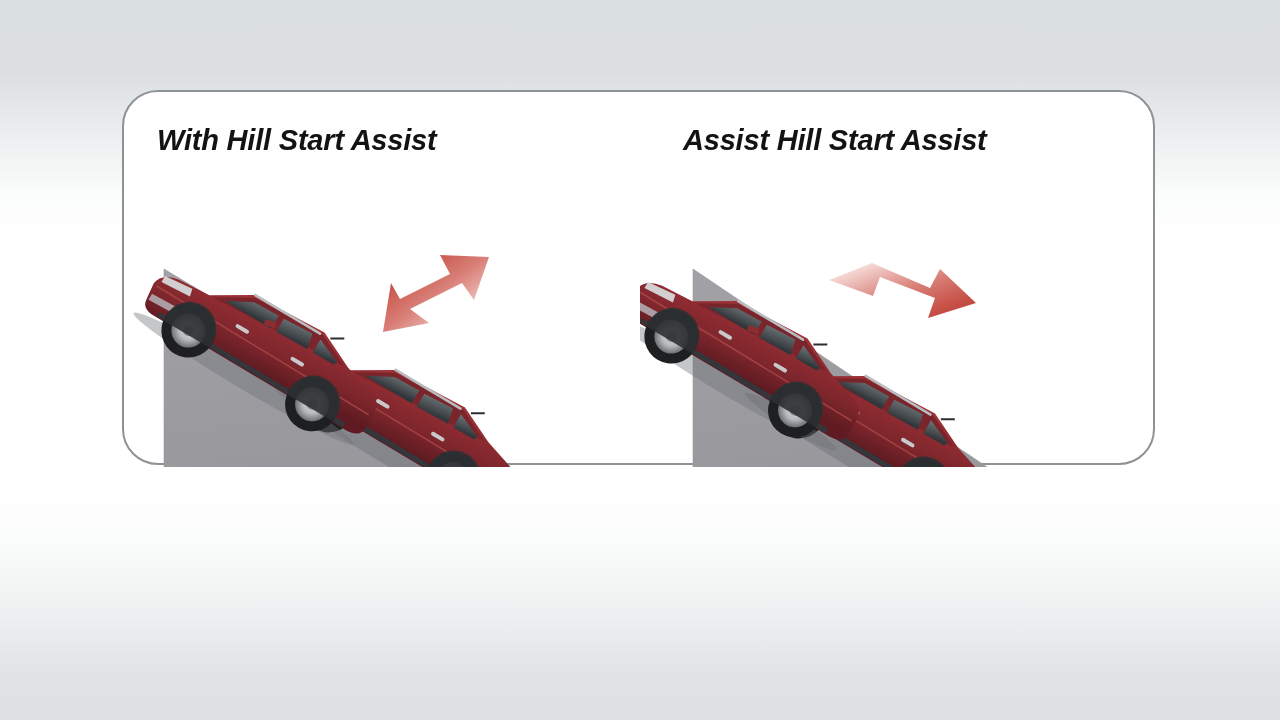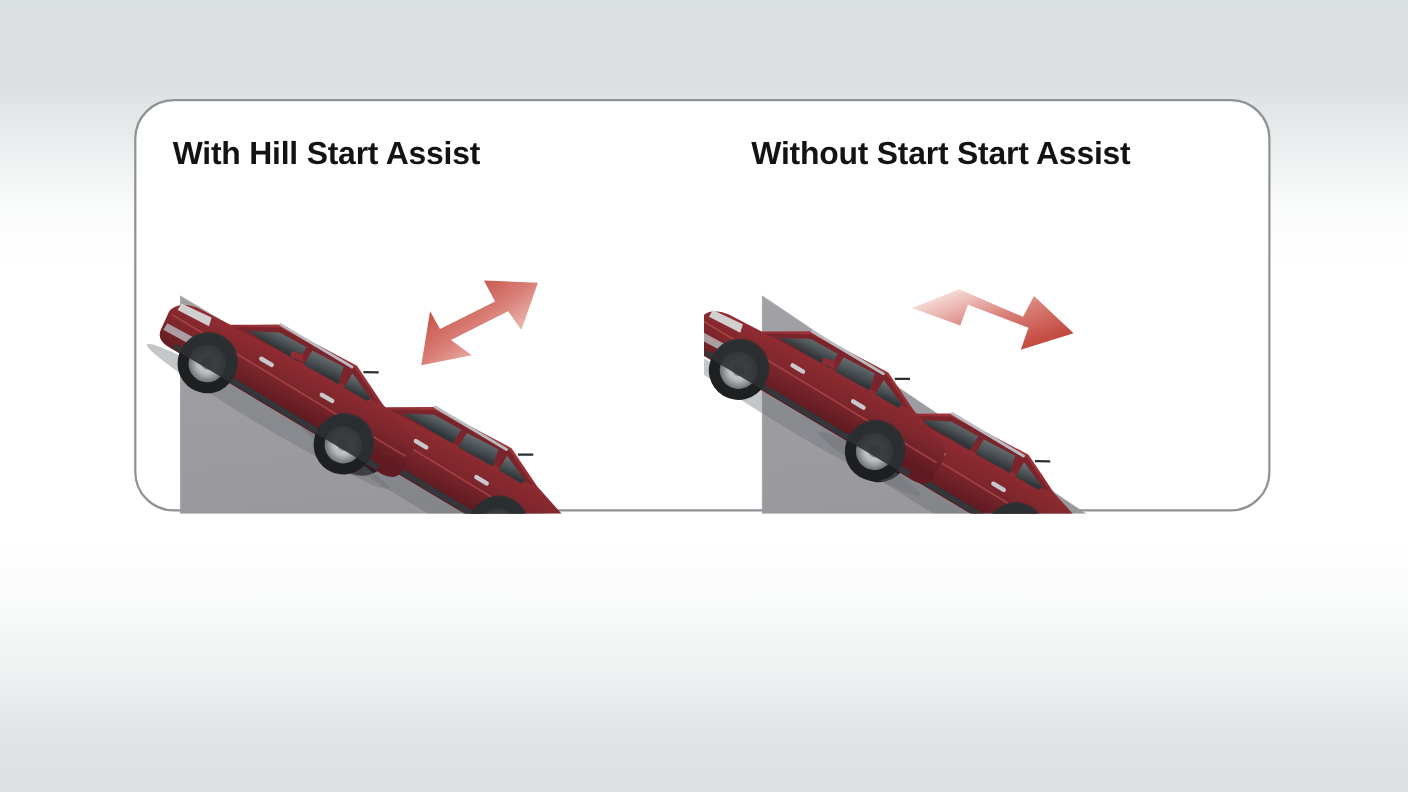--- a/index.html
+++ b/index.html
@@ -29,20 +29,21 @@
   #card {
     position: absolute;
     left: 122px;
     top: 90px;
     width: 1033px;
     height: 375px;
     border: 2px solid #8e9294;
     border-radius: 36px;
     background: #ffffff;
     box-sizing: border-box;
+    font-style: italic;
   }
 
   
   .panel {
     position: absolute;
     top: 0;
     width: 516px;
     height: 375px;
   }
   #panel-left  { left: 0px; }
@@ -193,21 +194,21 @@
 
         <g class="nodrag">
           <polygon fill="url(#arrowL)" points="276,112 326,87 316,68 365,70 350,113 338,96 286,122 305,136 259,145 267,96"></polygon>
         </g>
       </svg>
     </div>
   </div>
 
   <div class="panel" id="panel-right">
 
-    <div class="panel-title" id="title-right">Without Start Start Assist</div>
+    <div class="panel-title" id="title-right">Assist Hill Start Assist</div>
 
     <div class="scene">
       <svg width="516" height="280" viewBox="0 0 516 280" xmlns="http://www.w3.org/2000/svg">
         <defs>
           <linearGradient id="arrowR" x1="0" y1="0" x2="1" y2="1">
             <stop offset="0%" stop-color="#ffffff"></stop>
             <stop offset="22%" stop-color="#f0c6c2"></stop>
             <stop offset="50%" stop-color="#d98078"></stop>
             <stop offset="78%" stop-color="#c75248"></stop>
             <stop offset="100%" stop-color="#bb3a33"></stop>

